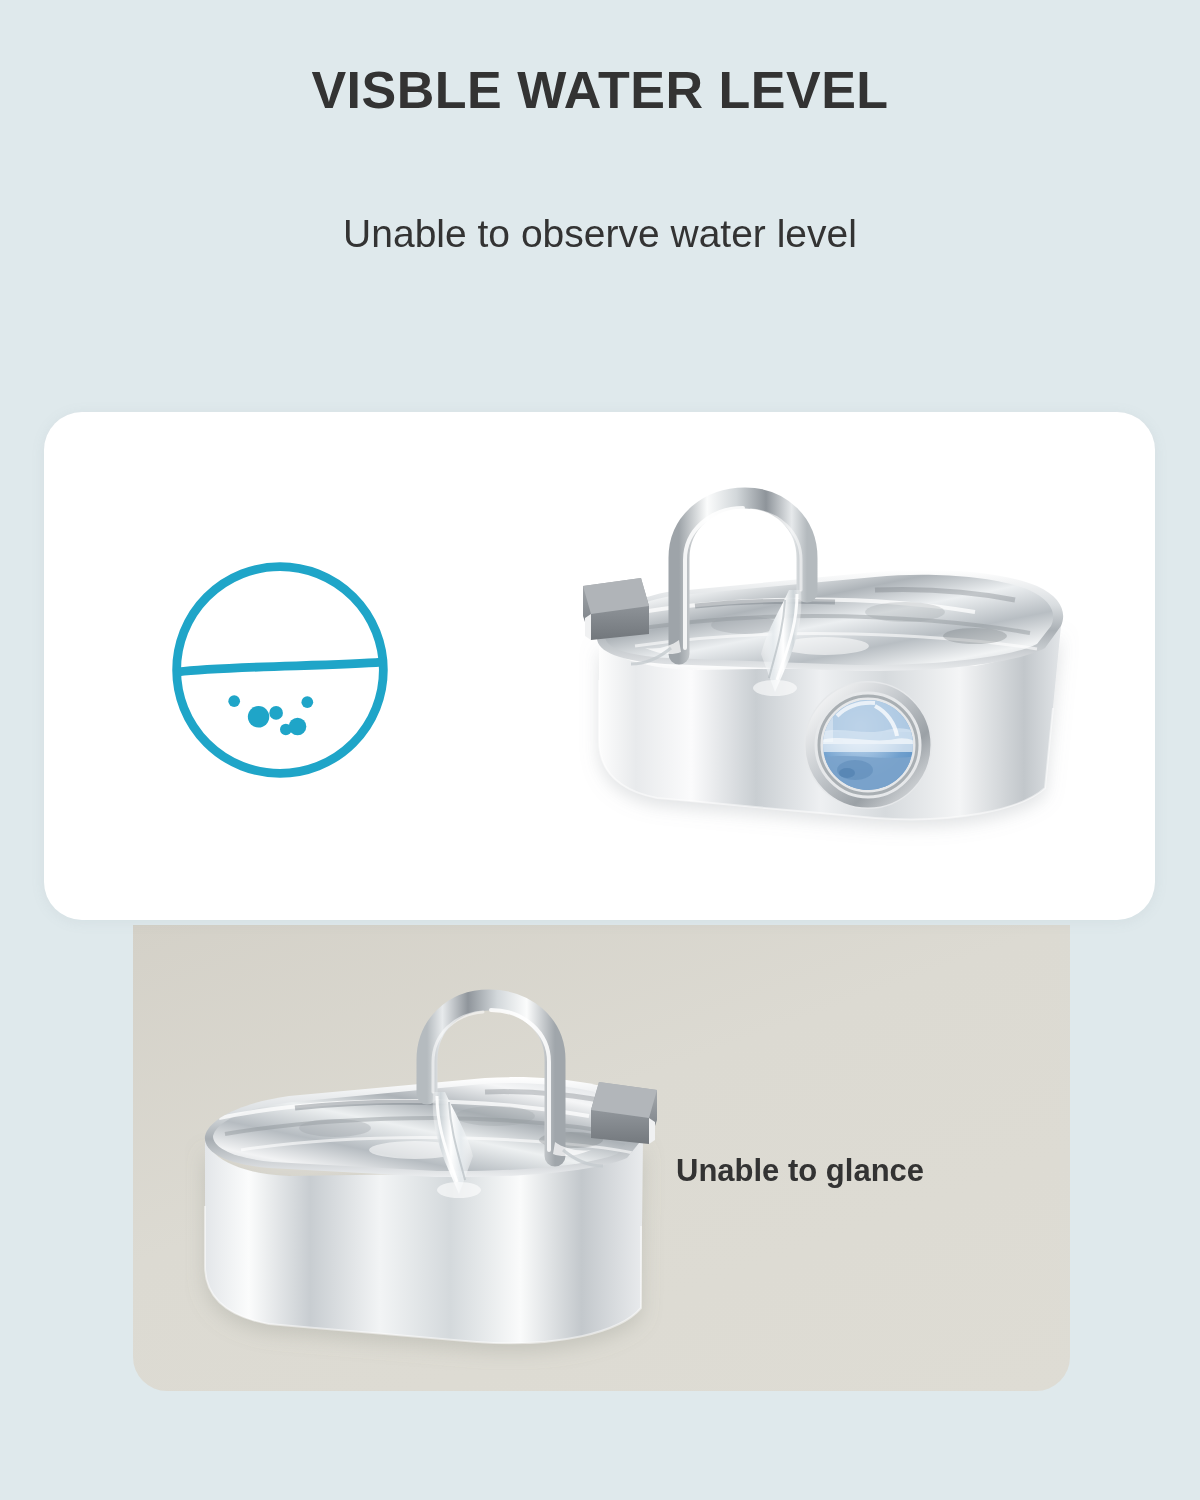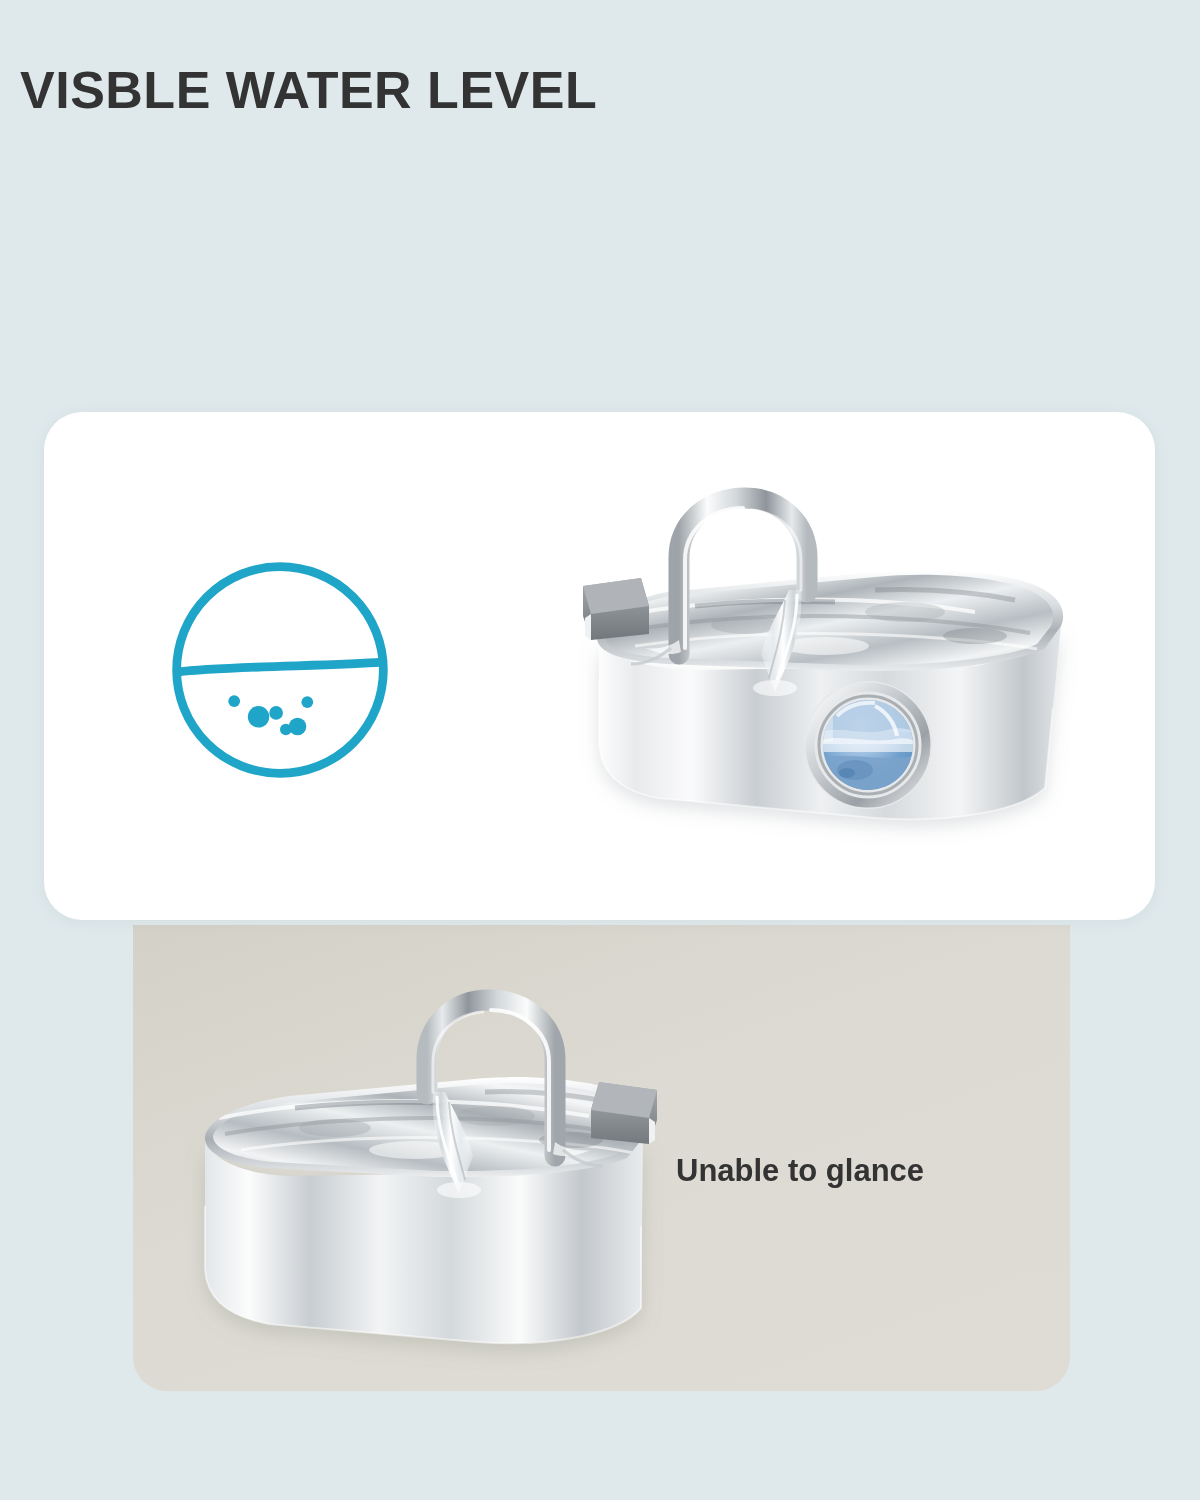--- a/index.html
+++ b/index.html
@@ -7,22 +7,21 @@
   body {
     font-family: "Liberation Sans", sans-serif;
     background: #dfe9ec;
     position: relative;
     overflow: hidden;
   }
 
   
   #header {
     position:absolute; left:0; top:0; width:996px; height:300px;
-    text-align:left;
-    margin-left:20px;
+    text-align:center;
   }
   #title {
     position:absolute; left:0; top:63px; width:1200px;
     font-size:52px; font-weight:700; letter-spacing:0.5px;
     color:#333333; line-height:1.05;
   }
   #subtitle-1 {
     position:absolute; left:0; top:152px; width:1200px;
     font-size:39px; font-weight:400; color:#333333; line-height:1.15;
   }
@@ -72,20 +71,21 @@
     font-size:31px; font-weight:700; color:#333333; line-height:1.25;
     z-index:6;
   }
   #bottom-caption .line { display:block; }
 </style>
 </head>
 <body>
 
 <div id="header">
   <div id="title">VISBLE WATER LEVEL</div>
+  <div id="subtitle-2">Unable to observe water level</div>
 </div>
 
 <div id="beige-panel"></div>
 
 <div id="white-card"></div>
 
 <div id="icon-wrap">
   <svg viewBox="0 0 240 240" xmlns="http://www.w3.org/2000/svg">
     <circle cx="120" cy="120" r="106" fill="none" stroke="#1fa5c8" stroke-width="9"></circle>
     <path d="M16 122 C 60 116, 176 116, 224 112" fill="none" stroke="#1fa5c8" stroke-width="9" stroke-linecap="round"></path>

